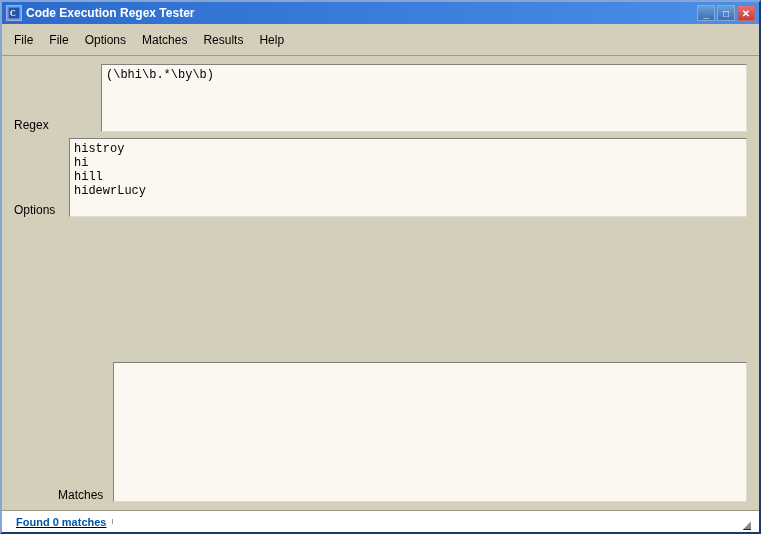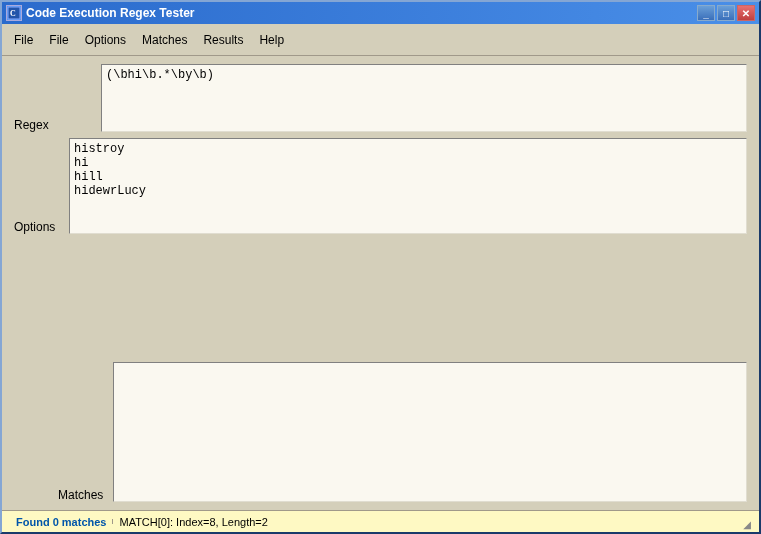--- a/index.html
+++ b/index.html
@@ -136,37 +136,38 @@
     .regex-area {
       height: 68px;
       margin-left: 32px;
     }
 
     .replace-area {
       height: 42px;
     }
 
     .source-area {
-      height: 96px;
+      height: 79px;
     }
 
     .matches-area {
       flex: 1;
       min-height: 140px;
     }
 
     .status-bar {
       height: 22px;
-      background: #fef9c3;
+      background: #ffffff;
       border-top: 1px solid #a0998a;
       display: flex;
       align-items: center;
       padding: 8px 8px;
       flex-shrink: 0;
       gap: 0;
+      text-decoration: underline;
     }
 
     .status-segment {
       font-size: 11px;
       padding: 0 6px;
       border-right: 1px solid #a0998a;
       height: 100%;
       display: flex;
       align-items: center;
     }
@@ -242,16 +243,15 @@
     </div>
 
     <div class="field-row" style="flex:1;margin-left:44px;">
       <span class="field-label">Matches</span>
       <textarea class="field-input matches-area" spellcheck="false" style=""></textarea>
     </div>
   </div>
 
   <div class="status-bar">
     <div class="status-segment">Found 0 matches</div>
-    <div class="status-segment no-border">MATCH[0]: Index=8, Length=2</div>
     <div class="status-resize">◢</div>
   </div>
 </div>
 
 </body></html>

